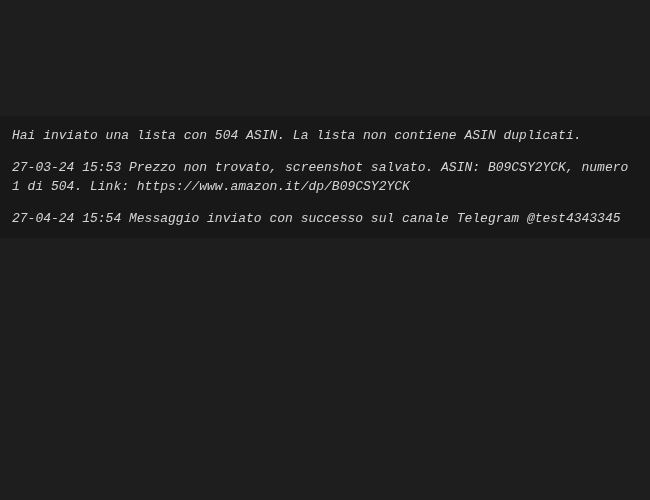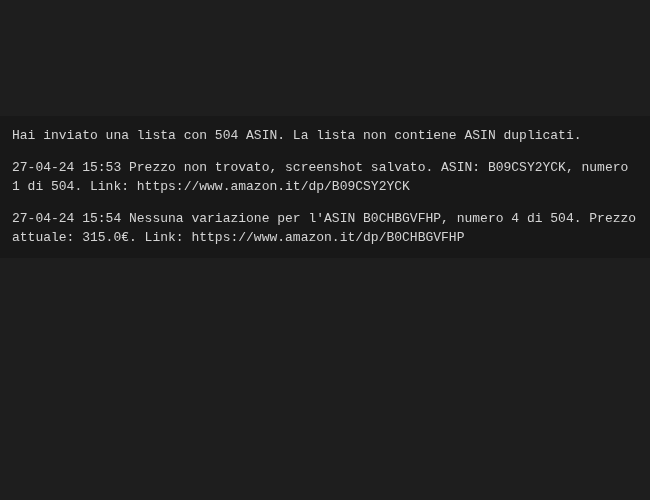--- a/index.html
+++ b/index.html
@@ -22,33 +22,34 @@
     }
     .terminal-output {
       background: #181818;
       padding: 10px 12px;
       line-height: 1.5;
     }
     .log-entry {
       margin-bottom: 12px;
       word-wrap: break-word;
       overflow-wrap: break-word;
+      font-style: italic;
     }
     .log-entry:last-child {
       margin-bottom: 0;
     }
     .bottom-spacer {
       height: 30px;
       background: #1e1e1e;
     }
   </style>
 </head>
 <body>
 
 <div class="top-spacer"></div>
 
 <div class="terminal-output">
   <div class="log-entry">Hai inviato una lista con 504 ASIN. La lista non contiene ASIN duplicati.</div>
-  <div class="log-entry">27-04-24 15:53 Prezzo non trovato, screenshot salvato. ASIN: B09CSY2YCK, numero 1 di 504. Link: https://www.amazon.it/dp/B09CSY2YCK</div>
-  <div class="log-entry">27-04-24 15:54 Nessuna variazione per l'ASIN B0CHBGVFHP, numero 4 di 504. Prezzo attuale: 315.0€. Link: https://www.amazon.it/dp/B0CHBGVFHP</div>
+  <div class="log-entry">27-03-24 15:53 Prezzo non trovato, screenshot salvato. ASIN: B09CSY2YCK, numero 1 di 504. Link: https://www.amazon.it/dp/B09CSY2YCK</div>
+  <div class="log-entry">27-04-24 15:54 Messaggio inviato con successo sul canale Telegram @test4343345</div>
 </div>
 
 <div class="bottom-spacer"></div>
 
 </body></html>

